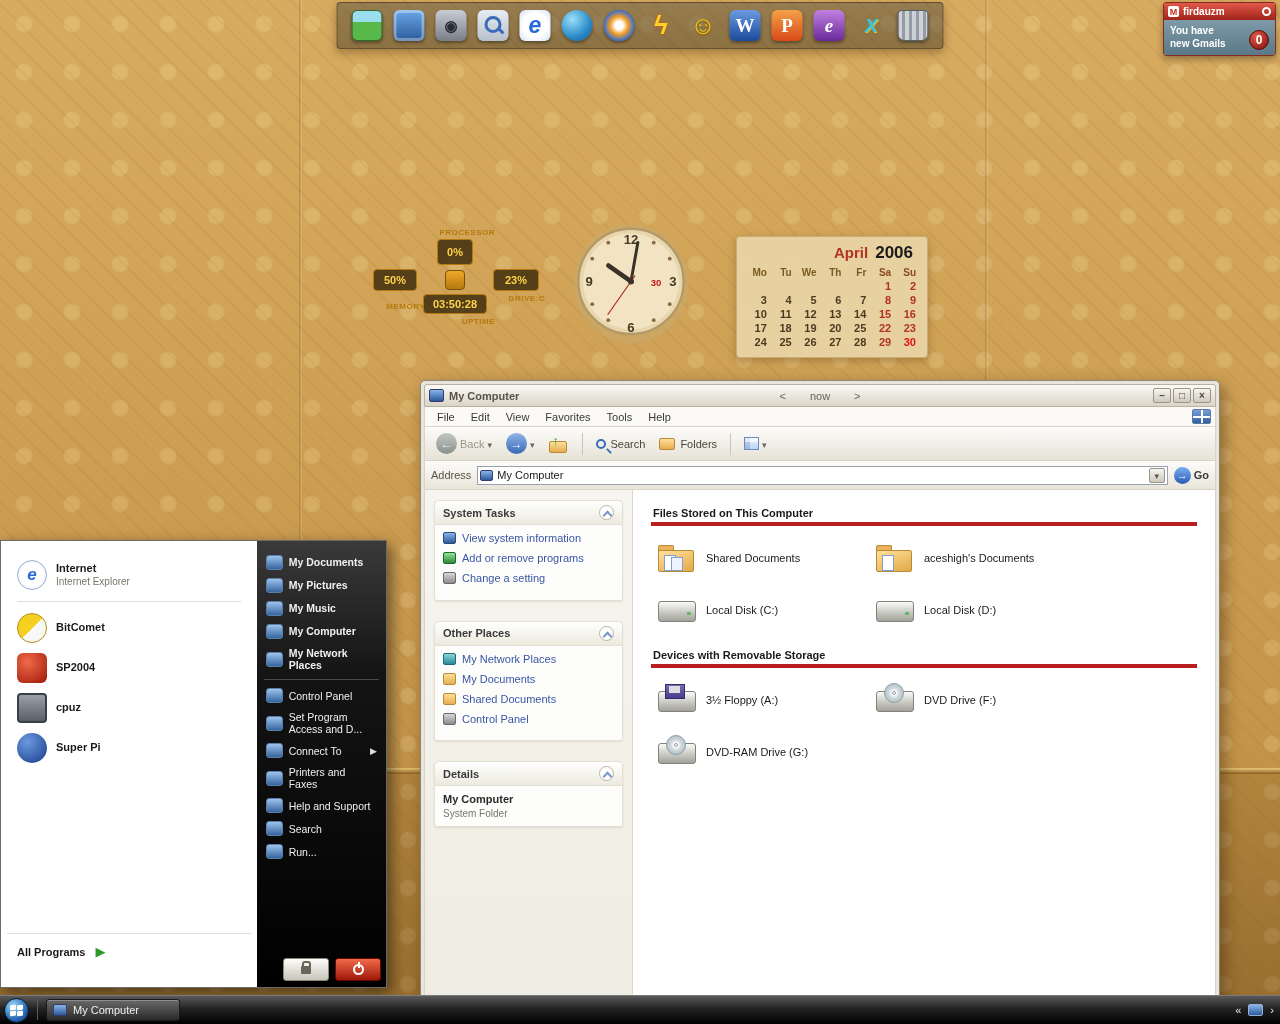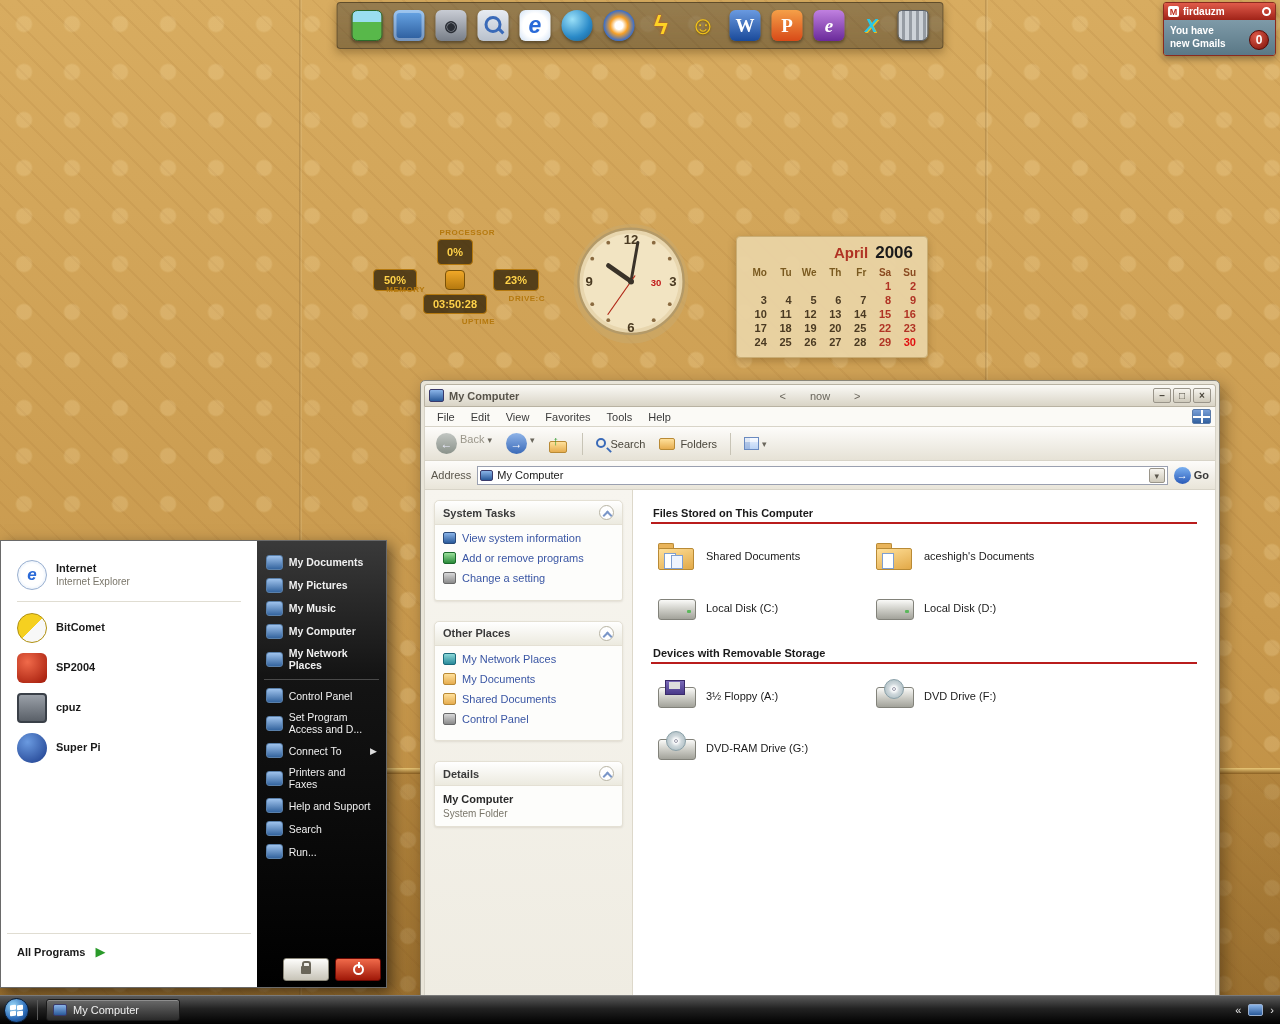--- a/index.html
+++ b/index.html
@@ -103,21 +103,21 @@
   .tb-dis{color:#9a968a}
   .dd::before{content:"▾";font-size:9px;color:#6a665c}
   .upico{width:20px;height:18px;position:relative}
   .upico .fold{position:absolute;bottom:0;left:0;width:18px;height:12px;background:linear-gradient(#ffe09a,#e6ad4f);border:1px solid #b98a35;border-radius:2px}
   .upico .arr{position:absolute;top:-2px;left:4px;color:#2a9a2a;font-weight:bold;font-size:13px}
   .upico .arr::before{content:"↑"}
   .tb-sep{width:1px;height:22px;background:#c8c4b6;margin:0 4px}
   .magico{width:10px;height:10px;border:2px solid #3a6ab8;border-radius:50%;position:relative;margin-right:2px}
   .magico::after{content:"";position:absolute;left:8px;top:9px;width:6px;height:2px;background:#3a6ab8;transform:rotate(45deg)}
   .foldico{width:16px;height:12px;background:linear-gradient(#ffe09a,#e6ad4f);border:1px solid #b98a35;border-radius:2px;margin-right:2px}
-  .tb-btn{display:flex;gap:3px;padding:3px 5px;border-radius:3px;cursor:pointer}
+  .tb-btn{display:flex;align-items:center;gap:3px;padding:3px 5px;border-radius:3px;cursor:pointer}
   .viewsico{width:15px;height:13px;background:linear-gradient(#eaf2ff,#bcd4f5);border:1px solid #6a8ac0;
     box-shadow:inset 0 4px 0 rgba(255,255,255,.6), inset 5px 0 0 rgba(106,138,192,.35)}
   .addrbar{height:29px;background:linear-gradient(#fdfcfa,#e9e5d9);border:1px solid #d8d4c8;border-top:none;
     display:flex;align-items:center;gap:6px;padding:0 6px;font-size:11px;color:#5a564c}
   .combo{flex:1;height:19px;background:#fff;border:1px solid #9aa0b0;display:flex;align-items:center;padding:0 2px;gap:4px;cursor:pointer}
   .combo .mini{width:13px;height:11px;background:linear-gradient(#8ab4e8,#2a5a9a);border:1px solid #3a3a6a;border-radius:2px}
   .combo .val{flex:1;color:#1a1a1a}
   .combo .drop{width:16px;height:15px;background:linear-gradient(#f6f4ee,#cfcabb);border:1px solid #9a958a;border-radius:2px;text-align:center;line-height:13px}
   .combo .drop::before{content:"▾";font-size:9px}
   .gobtn{display:flex;align-items:center;gap:3px;cursor:pointer;font-weight:bold;color:#3a3a3a}
@@ -139,21 +139,21 @@
   .mi{width:13px;height:12px;border-radius:2px;flex:0 0 auto;margin-top:0}
   .mi-b{background:linear-gradient(#8ab4e8,#2a5a9a);border:1px solid #2a4a7a}
   .mi-g{background:linear-gradient(#9ae09a,#2a8a3a);border:1px solid #1a6a2a}
   .mi-y{background:linear-gradient(#ffe09a,#e6ad4f);border:1px solid #b98a35}
   .mi-t{background:linear-gradient(#8ad8d8,#2a8a9a);border:1px solid #1a6a7a}
   .mi-gy{background:linear-gradient(#d8d8d8,#8a8a8a);border:1px solid #6a6a6a}
   .det-name{font-size:11px;font-weight:bold;color:#2a2a2a;margin-bottom:3px}
   .det-type{font-size:10px;color:#7a766a}
   
   .main{flex:1;padding:8px 18px;overflow:hidden}
-  .sec-h{font-size:11px;font-weight:bold;color:#1a1a1a;border-bottom:2px solid #b91c1c;padding:3px 0 3px 2px;margin-top:6px}
+  .sec-h{font-size:11px;font-weight:bold;color:#1a1a1a;border-bottom:4px solid #b91c1c;padding:3px 0 3px 2px;margin-top:6px}
   .items{display:grid;grid-template-columns:218px 218px;row-gap:20px;margin:16px 0 20px 6px}
   .item{display:flex;align-items:center;gap:9px;cursor:pointer}
   .item .lbl{font-size:11px;color:#1a1a1a}
   .ico{position:relative;width:40px;height:32px;flex:0 0 auto}
   .fold-tab{position:absolute;left:1px;top:3px;width:16px;height:6px;background:#e9b45b;border:1px solid #b98a35;border-bottom:none;border-radius:2px 2px 0 0}
   .fold-body{position:absolute;left:1px;top:8px;width:36px;height:22px;background:linear-gradient(160deg,#ffe09a,#e2a948);border:1px solid #b98a35;border-radius:2px}
   .fold-doc{position:absolute;left:7px;top:13px;width:12px;height:16px;background:#fff;border:1px solid #7f9fd0}
   .fold-doc2{position:absolute;left:14px;top:15px;width:12px;height:14px;background:#eef4ff;border:1px solid #7f9fd0}
   .disk-body{position:absolute;left:1px;top:7px;width:38px;height:21px;border-radius:3px;background:linear-gradient(#fafaf8,#c9c9c2 55%,#a2a29a);border:1px solid #82827a}
   .disk-led{position:absolute;right:6px;bottom:11px;width:4px;height:3px;background:#5cb85c;border-radius:1px}
@@ -257,21 +257,21 @@
     </div>
     <div class="g-count">0</div>
   </div>
 </div>
 
 <div class="sysmon">
   <div class="sm-lbl" style="top:2px;left:50px;width:80px">PROCESSOR</div>
   <div class="sm-box" style="top:13px;left:72px;width:36px;height:26px">0%</div>
   <div class="sm-core"></div>
   <div class="sm-box" style="top:43px;left:8px;width:44px;height:22px">50%</div>
-  <div class="sm-lbl" style="top:59px;left:0;width:60px">MEMORY</div>
+  <div class="sm-lbl" style="top:76px;left:0;width:60px">MEMORY</div>
   <div class="sm-box" style="top:43px;left:128px;width:46px;height:22px">23%</div>
   <div class="sm-lbl" style="top:68px;left:120px;width:60px">DRIVE:C</div>
   <div class="sm-box" style="top:68px;left:58px;width:64px;height:20px">03:50:28</div>
   <div class="sm-lbl" style="top:91px;left:50px;width:80px">UPTIME</div>
 </div>
 
 <svg class="clockw" width="120" height="128" viewBox="0 0 100 107">
   <ellipse cx="50" cy="55" rx="48" ry="50" fill="rgba(200,170,110,.55)"></ellipse>
   <circle cx="50" cy="53" r="44" fill="#e8d6ae" stroke="#b49a68" stroke-width="2"></circle>
   <circle cx="50" cy="53" r="40" fill="#f2e4c2"></circle>

